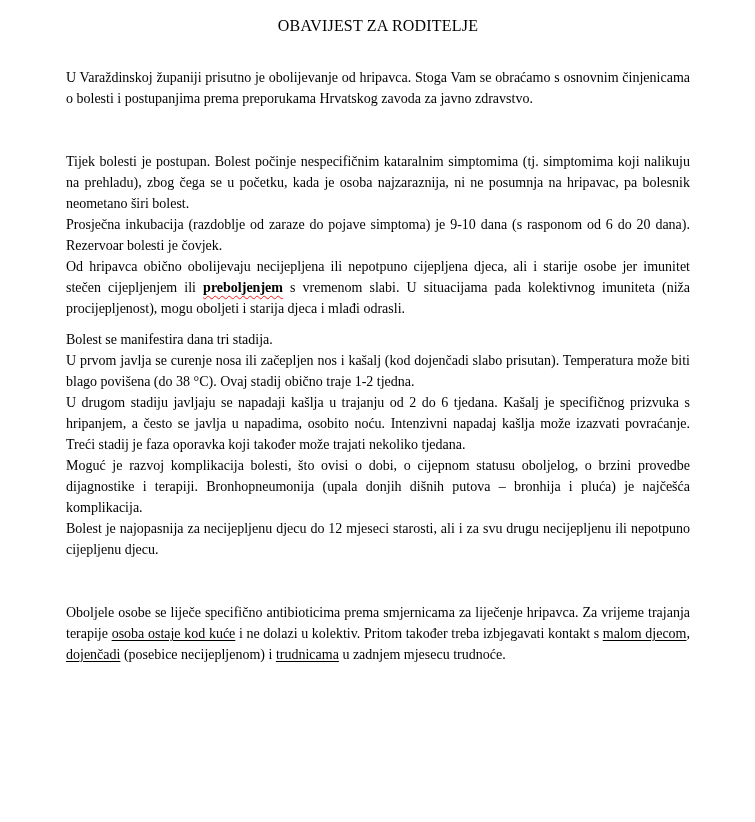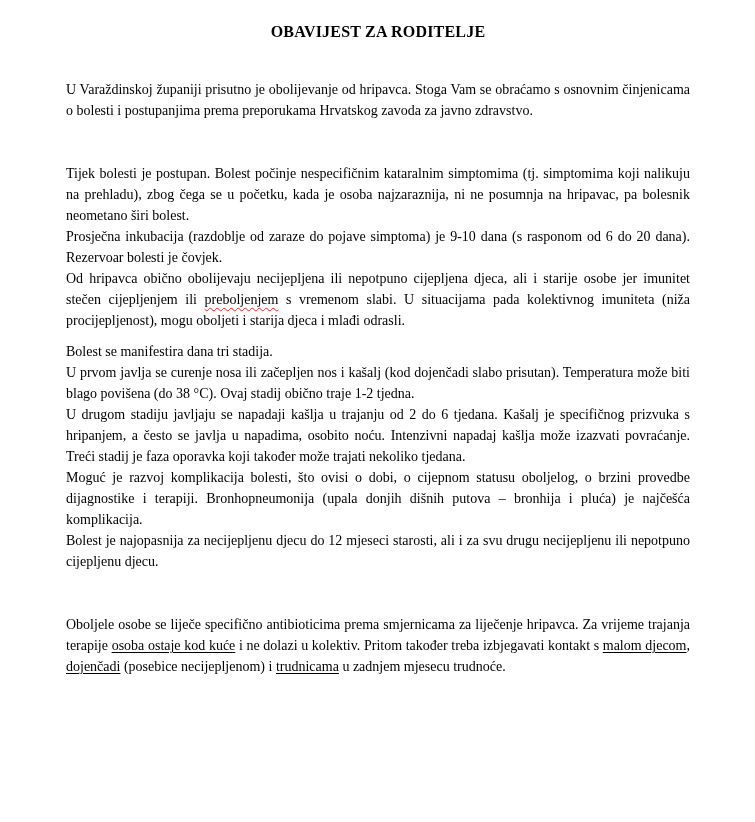--- a/index.html
+++ b/index.html
@@ -12,23 +12,23 @@
     width: 755px;
     height: 822px;
     background: #ffffff;
     overflow: hidden;
     font-family: "Liberation Serif", "DejaVu Serif", serif;
     color: #000000;
     box-sizing: border-box;
     padding: 15px 65px 0 66px;
   }
   .doc-title {
-    margin: 6px;
+    margin: 0;
     font-size: 16px;
-    font-weight: bold;
+    font-weight: normal;
     text-align: center;
     line-height: 21px;
     letter-spacing: 0.2px;
   }
   .heading {
     margin: 0;
     font-size: 15px;
     font-weight: bold;
     text-align: left;
     line-height: 21px;
@@ -39,20 +39,21 @@
     line-height: 21px;
     text-align: justify;
   }
   .sp-half { height: 10px; }
   .sp-1 { height: 21px; }
   .sp-15 { height: 31px; }
   .misspelled {
     text-decoration: underline wavy #ff1a1a 1px;
     text-decoration-skip-ink: none;
     text-underline-offset: 3px;
+    font-weight: bold;
   }
   .underl {
     text-decoration: underline;
     text-decoration-thickness: 1px;
     text-underline-offset: 2px;
   }
 </style>
 </head>
 <body>
 

